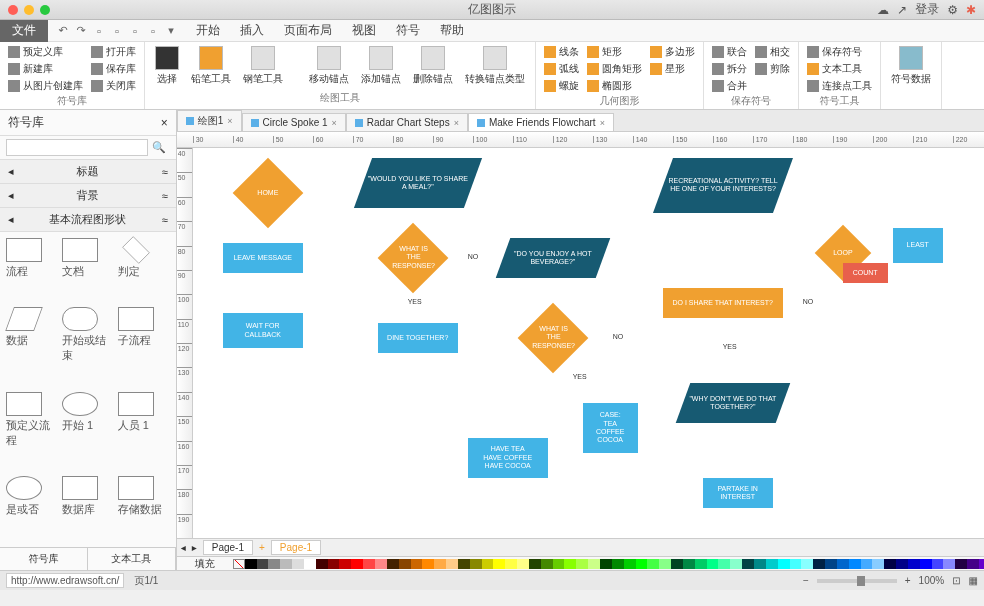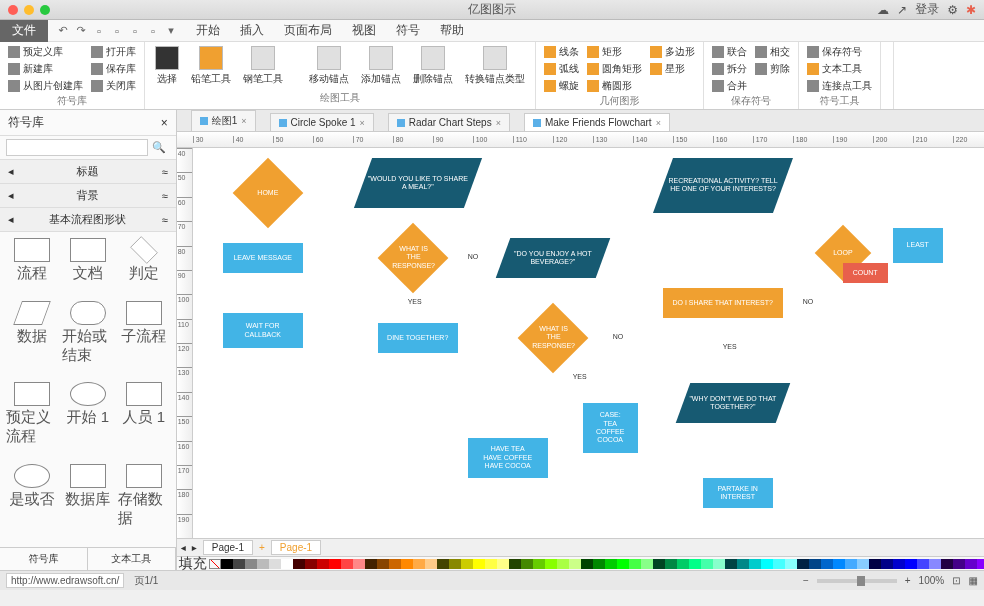--- a/index.html
+++ b/index.html
@@ -31,32 +31,32 @@
 .rbtn-lg .ic { width: 24px; height: 24px; background: #e0e0e0; border: 1px solid #bbb; }
 
 .workspace { display: flex; height: 460px; }
 
 .leftpanel { width: 200px; background: #fafafa; border-right: 1px solid #ccc; display: flex; flex-direction: column; }
 .panel-header { display: flex; align-items: center; justify-content: space-between; padding: 4px 8px; border-bottom: 1px solid #ddd; font-size: 12px; }
 .panel-search { display: flex; padding: 3px 6px; border-bottom: 1px solid #ddd; }
 .panel-search input { flex: 1; border: 1px solid #ccc; padding: 2px 4px; font-size: 10px; }
 .panel-cat { padding: 4px 8px; border-bottom: 1px solid #ddd; background: #f0f0f0; display: flex; align-items: center; justify-content: space-between; font-size: 11px; }
 .shapes-grid { flex: 1; overflow-y: auto; display: grid; grid-template-columns: repeat(3,1fr); gap: 4px; padding: 6px; }
-.shape-cell { display: flex; flex-direction: column; align-items: center; gap: 2px; font-size: 15px; color: #555; }
+.shape-cell { display: flex; flex-direction: column; align-items: flex-start; gap: 2px; font-size: 11px; color: #555; }
 .shape-icon { width: 36px; height: 24px; border: 1px solid #888; background: #fff; }
 .shape-icon.diamond { transform: rotate(45deg) scale(0.65); }
 .shape-icon.ellipse { border-radius: 50%; }
 .shape-icon.parallel { transform: skewX(-20deg) scaleX(0.8); }
 .shape-icon.rounded { border-radius: 12px; }
 .panel-tabs { display: flex; border-top: 1px solid #ccc; }
 .panel-tabs div { flex: 1; padding: 4px; text-align: center; font-size: 10px; border-right: 1px solid #ccc; }
 
 .editor { flex: 1; display: flex; flex-direction: column; background: #fff; position: relative; }
 .doctabs { height: 22px; background: #eaeaea; display: flex; align-items: flex-end; border-bottom: 1px solid #ccc; }
-.doctab { padding: 3px 8px; font-size: 10px; background: #f5f5f5; border: 1px solid #ccc; border-bottom: none; margin-left: 14px; display: flex; align-items: center; gap: 4px; cursor: pointer; }
+.doctab { padding: 3px 8px; font-size: 10px; background: #f5f5f5; border: 1px solid #ccc; border-bottom: none; margin-left: 0; display: flex; align-items: center; gap: 4px; cursor: pointer; }
 .doctab.active { background: #fff; }
 .doctab .tic { width: 8px; height: 8px; background: #5bb0e8; }
 .doctab .close { color: #888; font-size: 9px; }
 .ruler-h { height: 16px; background: linear-gradient(#fff,#eee); border-bottom: 1px solid #ccc; font-size: 7px; color: #666; display: flex; align-items: center; overflow: hidden; padding-left: 16px; }
 .ruler-h span { width: 40px; display: inline-block; border-left: 1px solid #999; padding-left: 2px; }
 .canvas-row { flex: 1; display: flex; overflow: hidden; }
 .ruler-v { width: 16px; background: linear-gradient(90deg,#fff,#eee); border-right: 1px solid #ccc; font-size: 7px; color: #666; display: flex; flex-direction: column; }
 .ruler-v span { height: 40px; border-top: 1px solid #999; padding: 1px; }
 .canvas { flex: 1; background: #fff; position: relative; overflow: hidden; }
 
@@ -66,21 +66,21 @@
 .node.dec > div { transform: rotate(-45deg); width: 70px; }
 .node.dark { background: #175a72; }
 .node.red { background: #e8604c; }
 .lbl { position: absolute; font-size: 7px; color: #333; }
 
 .pagetabs { height: 18px; background: #f0f0f0; border-top: 1px solid #ccc; display: flex; align-items: center; font-size: 10px; padding: 0 4px; gap: 6px; }
 .pagetabs .pg { padding: 1px 8px; border: 1px solid #ccc; background: #fff; }
 .pagetabs .pg.orange { color: #f0a030; }
 
 .colorbar { height: 14px; display: flex; align-items: center; border-top: 1px solid #ccc; background: #f8f8f8; }
-.colorbar .lbl2 { font-size: 14px; padding: 0 2px; }
+.colorbar .lbl2 { font-size: 10px; padding: 0 18px; }
 .swatches { display: flex; flex: 1; overflow: hidden; }
 .sw { width: 12px; height: 10px; }
 
 .statusbar { height: 20px; background: #e8e8e8; border-top: 1px solid #ccc; display: flex; align-items: center; padding: 0 6px; font-size: 10px; color: #555; gap: 10px; }
 .statusbar .right { margin-left: auto; display: flex; gap: 8px; align-items: center; }
 .slider { width: 80px; height: 4px; background: #ccc; position: relative; }
 .slider::after { content: ""; position: absolute; width: 8px; height: 10px; background: #888; top: -3px; left: 40px; }
 </style>
 </head>
 <body>
@@ -273,20 +273,26 @@
           </div>
         <div class="rbtn-sm">
             <span class="ic"></span>
             <span>连接点工具</span>
           </div>
       </div>
     </div>
     <div class="rgroup-label">符号工具</div>
   </div>
   <div class="rgroup">
+    <div class="rgroup-body">
+      <div class="rbtn-lg">
+          <div class="ic" style="background:#8bc"></div>
+          <span>符号数据</span>
+        </div>
+    </div>
     <div class="rgroup-label"></div>
   </div>
 </div>
 
 <div class="workspace">
   <div class="leftpanel">
     <div class="panel-header">
       <span>符号库</span>
       <span>×</span>
     </div>

